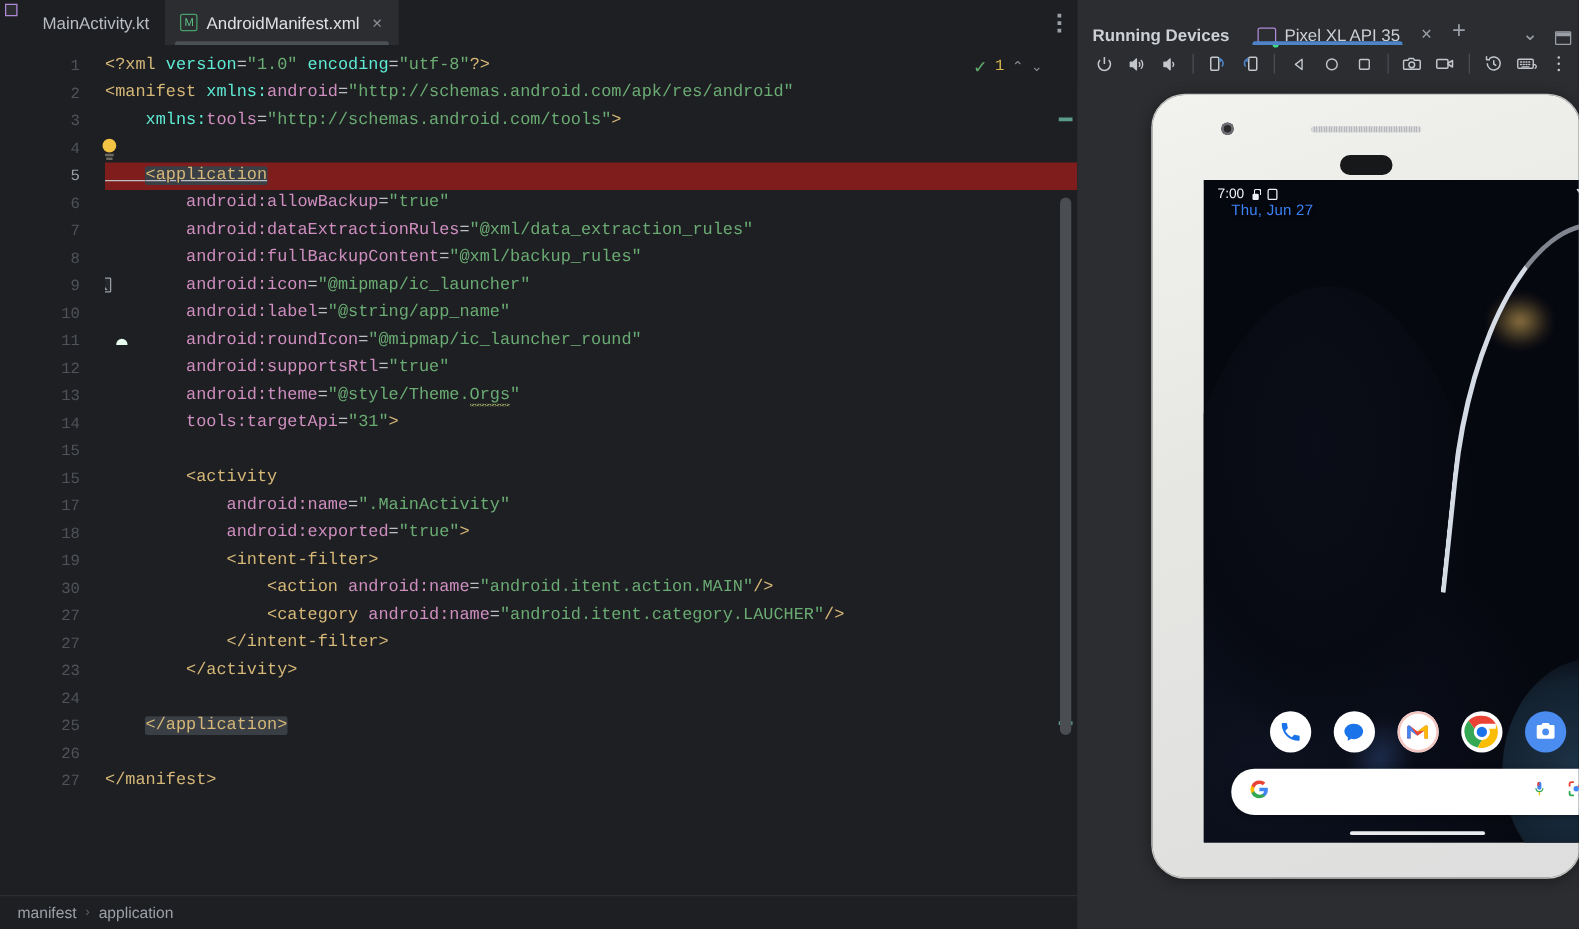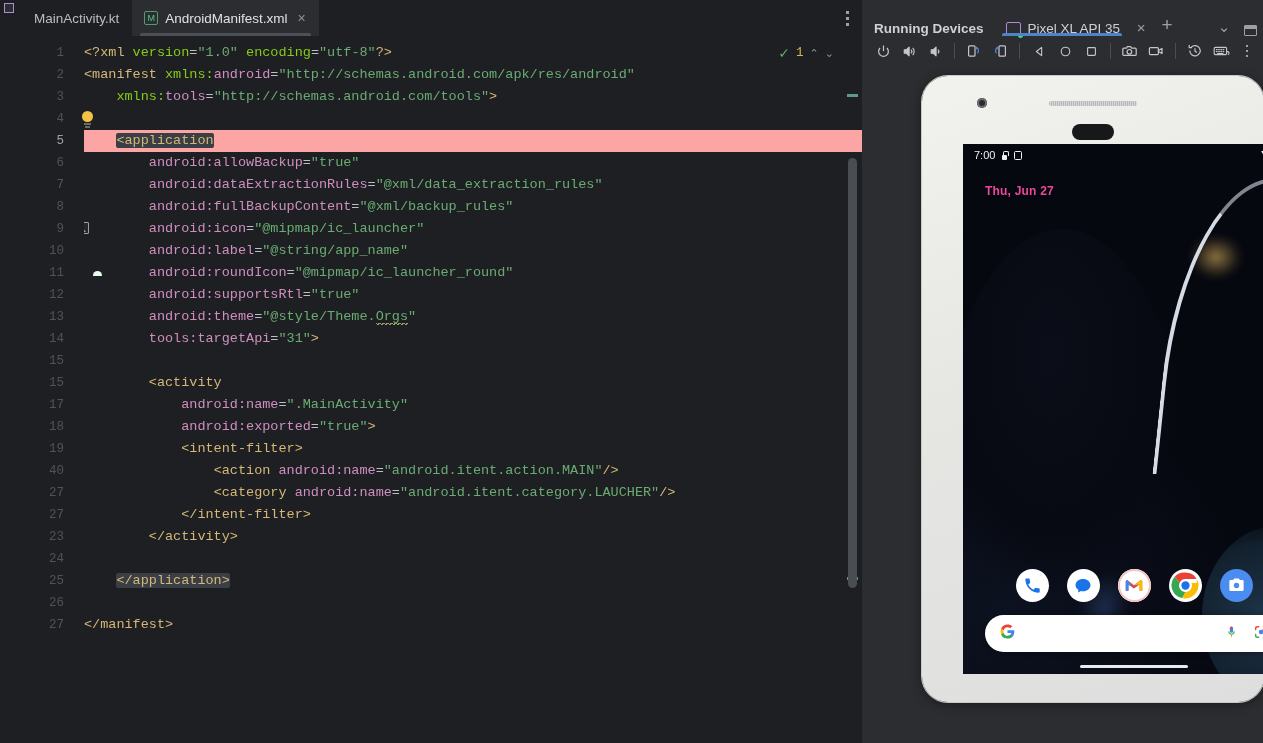--- a/index.html
+++ b/index.html
@@ -113,23 +113,23 @@
   .folds {
     width: 12px; flex: none; background: #1e1f22; position: relative;
   }
   .code-area {
     flex: 1; position: relative; padding-top: 6px;
     font-family: "Liberation Mono", monospace;
     font-size: 13.5px; line-height: 22px;
     white-space: pre; color: #bcbec4; overflow: hidden;
   }
   .ln { height: 22px; position: relative; }
-  .ln.hl-line { background: #fca5a5; }
+  .ln.hl-line { background: #7f1d1d; text-decoration: underline; }
   .tagc { color: #d5b778; }
-  .attrc { color: #84cc16; margin-top: 32px; }
+  .attrc { color: #5eead4; margin-top: 32px; }
   .nsc { color: #cf8ec0; }
   .strc { color: #6aab73; }
   .eq { color: #bcbec4; }
   .hl {
     background: #3a3f46; border-radius: 2px;
   }
   .squig {
     border-bottom: 2px solid transparent;
     background-image: repeating-linear-gradient(135deg,#9aa064 0 1px,transparent 1px 2px);
     background-position: 0 100%; background-size: 4px 2px; background-repeat: repeat-x;
@@ -313,24 +313,23 @@
     border-right: 5.5px solid transparent; border-top: 8px solid #ffffff;
     border-radius: 1px;
   }
   .sig-ico {
     width: 0; height: 0; border-left: 9px solid #ffffff;
     border-top: 9px solid transparent;
   }
   .bat-ico { width: 6px; height: 10px; background: #ffffff; border-radius: 1.5px; }
 
   .datetext {
-    position: absolute; left: 22px; top: 40px;
-    color: #ec4899; font-size: 12px; letter-spacing: .2px;
+    position: absolute; left: 22px; top: 17px;
+    color: #3b82f6; font-size: 12px; letter-spacing: .2px;
     text-shadow: 0 1px 3px rgba(0,0,0,.5);
-    font-weight: bold;
   }
 
   .dock {
     position: absolute; left: 0; right: 0; bottom: 72px;
     display: flex; justify-content: center; gap: 18px;
   }
   .app-ico {
     width: 33px; height: 33px; border-radius: 50%;
     display: flex; align-items: center; justify-content: center;
     position: relative; overflow: hidden;
@@ -395,21 +394,21 @@
           <div class="gline">10</div>
           <div class="gline">11<span class="gmark"><span class="droid-ico"></span></span></div>
           <div class="gline">12</div>
           <div class="gline">13</div>
           <div class="gline">14</div>
           <div class="gline">15</div>
           <div class="gline">15</div>
           <div class="gline">17</div>
           <div class="gline">18</div>
           <div class="gline">19</div>
-          <div class="gline">40</div>
+          <div class="gline">30</div>
           <div class="gline">27</div>
           <div class="gline">27</div>
           <div class="gline">23</div>
           <div class="gline">24</div>
           <div class="gline">25</div>
           <div class="gline">26</div>
           <div class="gline">27</div>
         </div>
       <div class="folds"></div>
       <div class="code-area" id="code"><div class="ln"><span class="tagc">&lt;?xml </span><span class="attrc">version</span><span class="eq">=</span><span class="strc">"1.0"</span><span class="attrc"> encoding</span><span class="eq">=</span><span class="strc">"utf-8"</span><span class="tagc">?&gt;</span></div><div class="ln"><span class="tagc">&lt;manifest </span><span class="attrc">xmlns:</span><span class="nsc">android</span><span class="eq">=</span><span class="strc">"http://schemas.android.com/apk/res/android"</span></div><div class="ln">    <span class="attrc">xmlns:</span><span class="nsc">tools</span><span class="eq">=</span><span class="strc">"http://schemas.android.com/tools"</span><span class="tagc">&gt;</span></div><div class="ln">&nbsp;</div><div class="ln hl-line">    <span class="tagc hl">&lt;application</span></div><div class="ln">        <span class="nsc">android:allowBackup</span><span class="eq">=</span><span class="strc">"true"</span></div><div class="ln">        <span class="nsc">android:dataExtractionRules</span><span class="eq">=</span><span class="strc">"@xml/data_extraction_rules"</span></div><div class="ln">        <span class="nsc">android:fullBackupContent</span><span class="eq">=</span><span class="strc">"@xml/backup_rules"</span></div><div class="ln">        <span class="nsc">android:icon</span><span class="eq">=</span><span class="strc">"@mipmap/ic_launcher"</span></div><div class="ln">        <span class="nsc">android:label</span><span class="eq">=</span><span class="strc">"@string/app_name"</span></div><div class="ln">        <span class="nsc">android:roundIcon</span><span class="eq">=</span><span class="strc">"@mipmap/ic_launcher_round"</span></div><div class="ln">        <span class="nsc">android:supportsRtl</span><span class="eq">=</span><span class="strc">"true"</span></div><div class="ln">        <span class="nsc">android:theme</span><span class="eq">=</span><span class="strc">"@style/Theme.</span><span class="strc squig">Orgs</span><span class="strc">"</span></div><div class="ln">        <span class="nsc">tools:targetApi</span><span class="eq">=</span><span class="strc">"31"</span><span class="tagc">&gt;</span></div><div class="ln">&nbsp;</div><div class="ln">        <span class="tagc">&lt;activity</span></div><div class="ln">            <span class="nsc">android:name</span><span class="eq">=</span><span class="strc">".MainActivity"</span></div><div class="ln">            <span class="nsc">android:exported</span><span class="eq">=</span><span class="strc">"true"</span><span class="tagc">&gt;</span></div><div class="ln">            <span class="tagc">&lt;intent-filter&gt;</span></div><div class="ln">                <span class="tagc">&lt;action </span><span class="nsc">android:name</span><span class="eq">=</span><span class="strc">"android.itent.action.MAIN"</span><span class="tagc">/&gt;</span></div><div class="ln">                <span class="tagc">&lt;category </span><span class="nsc">android:name</span><span class="eq">=</span><span class="strc">"android.itent.category.LAUCHER"</span><span class="tagc">/&gt;</span></div><div class="ln">            <span class="tagc">&lt;/intent-filter&gt;</span></div><div class="ln">        <span class="tagc">&lt;/activity&gt;</span></div><div class="ln">&nbsp;</div><div class="ln">    <span class="tagc hl">&lt;/application&gt;</span></div><div class="ln">&nbsp;</div><div class="ln"><span class="tagc">&lt;/manifest&gt;</span></div></div>
@@ -426,20 +425,25 @@
         <div class="smark" style="top:497px"></div>
         <div class="scroll-thumb"></div>
       </div>
     <div class="bulb" style="top: 75px;">
           <div class="glass"></div>
           <div class="base"></div>
           <div class="base2"></div>
         </div>
       </div>
 
+    <div class="breadcrumb">
+      <span>manifest</span>
+      <span class="bc-sep">›</span>
+      <span>application</span>
+    </div>
   </div>
 
   <div class="device-pane">
 
     <div class="dev-head">
       <div class="dev-title">Running Devices</div>
       <div class="dev-tab">
         <span class="dev-ico"></span>
         <span>Pixel XL API 35</span>
       </div>

